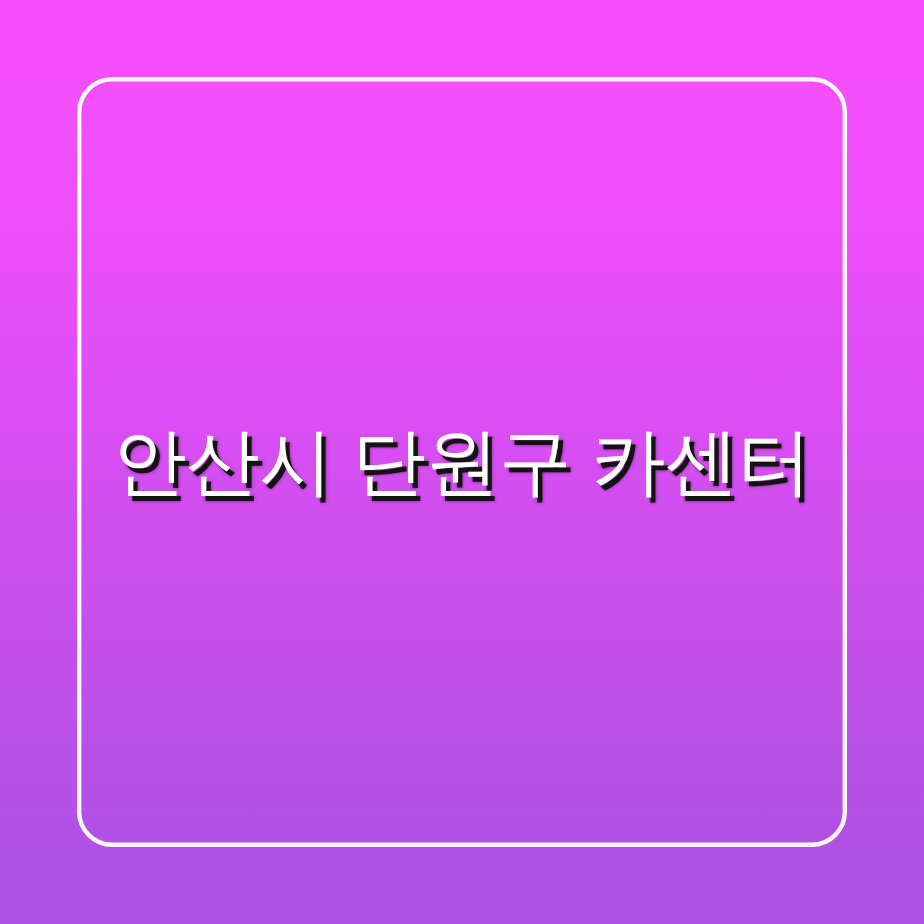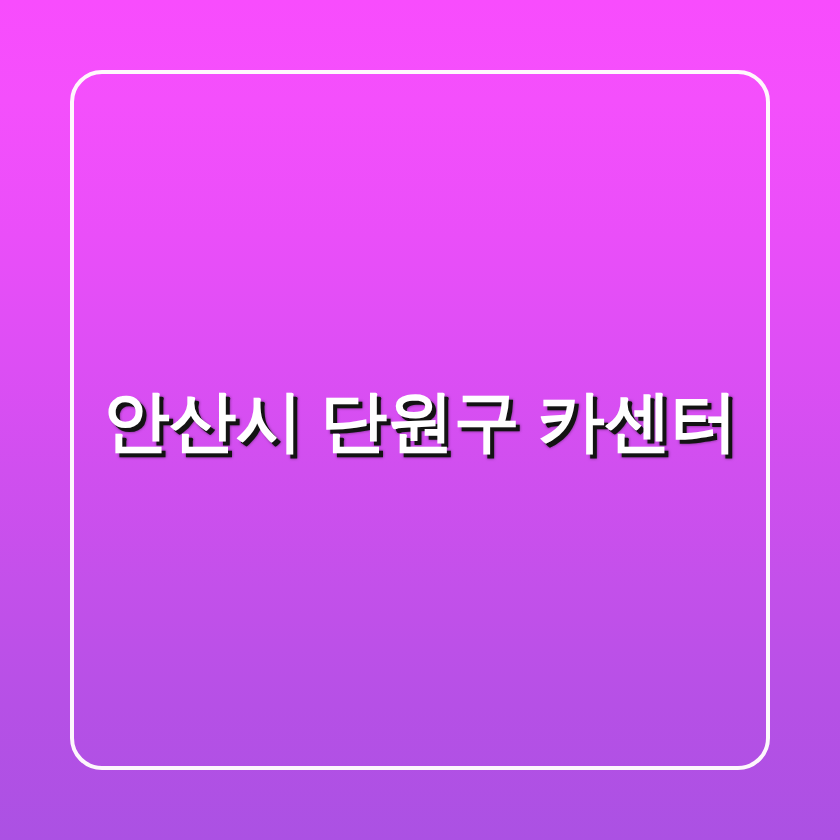--- a/index.html
+++ b/index.html
@@ -60,21 +60,21 @@
     justify-content: center;
     padding: 0 24px;
   }
 
   #headline .title-line {
     display: block;
     width: 100%;
     text-align: center;
     color: #ffffff;
     font-family: "Liberation Sans", "DejaVu Sans", sans-serif;
-    font-weight: 700;
+    font-weight: 400;
     font-size: 67px;
     line-height: 75px;
     letter-spacing: -0.5px;
     white-space: nowrap;
     text-shadow:
       4px 4px 0 #131313,
       4px 4px 3px rgba(10, 10, 10, 0.55);
   }
 </style>
 </head>

